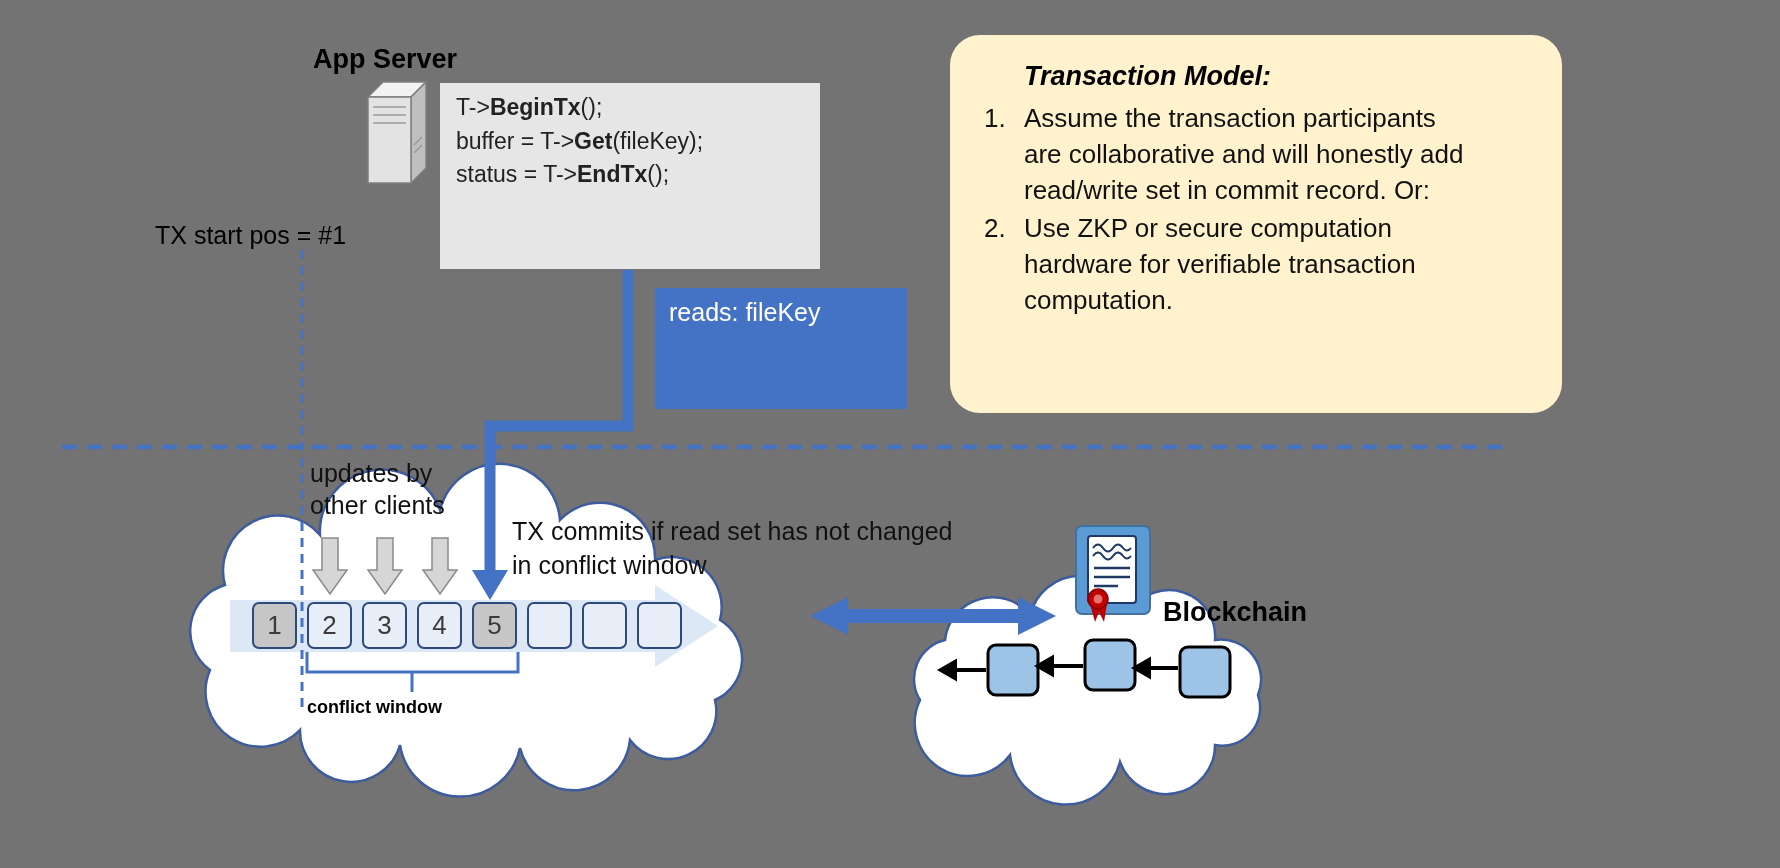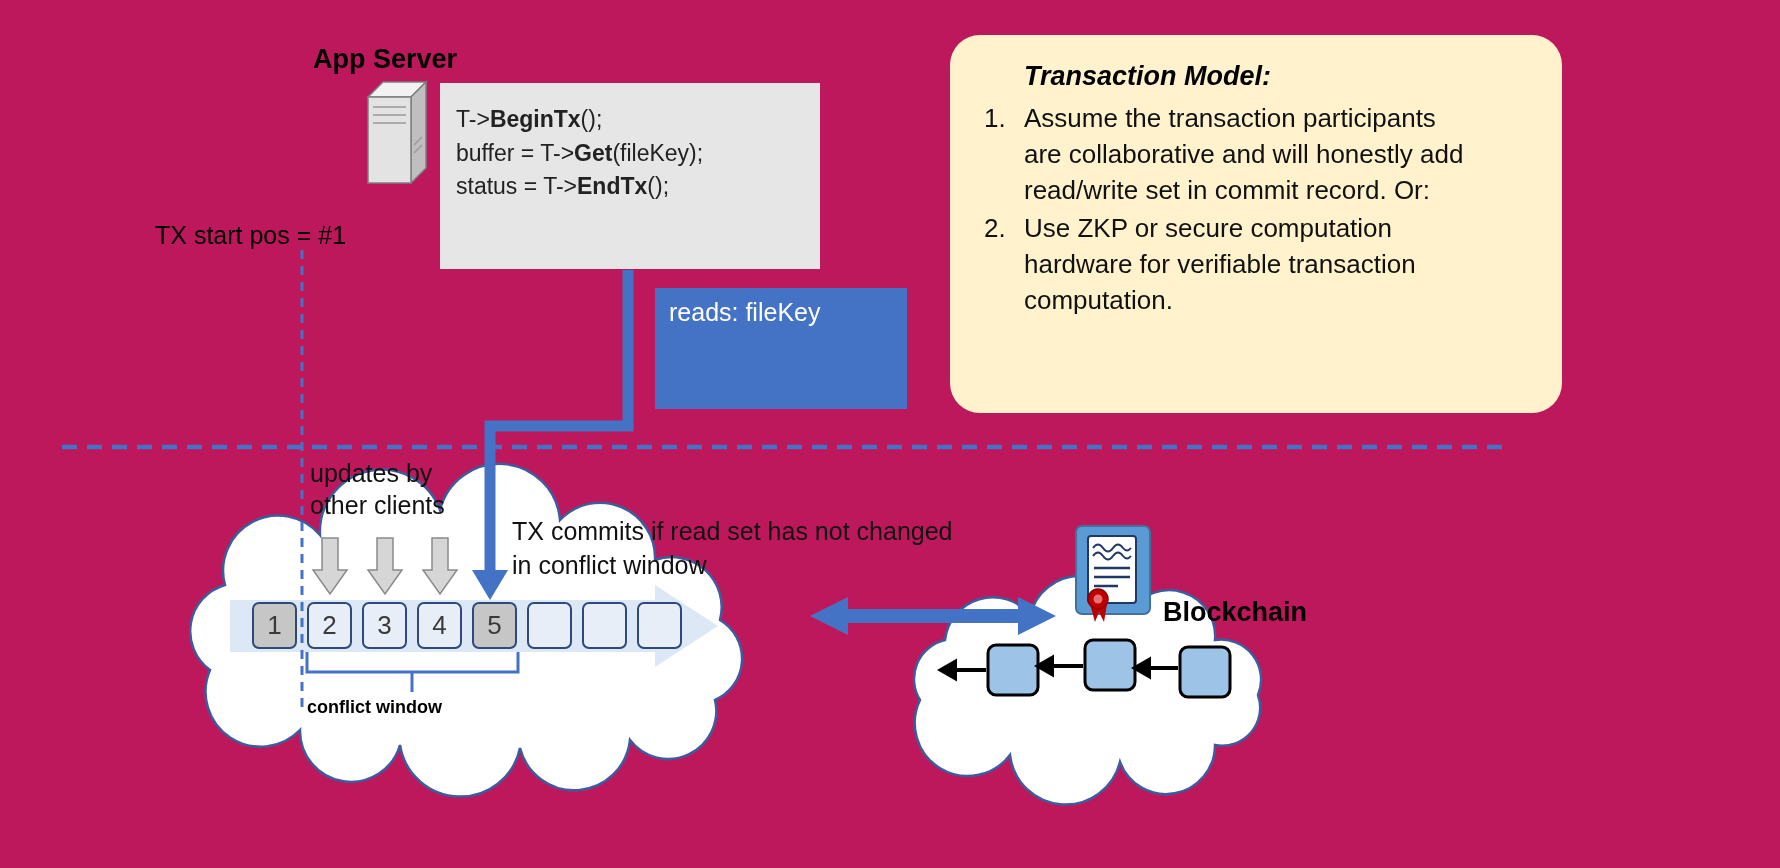--- a/index.html
+++ b/index.html
@@ -1,26 +1,26 @@
 <!DOCTYPE html>
 <html><head>
 <meta charset="utf-8">
 <style>
   * { margin:0; padding:0; box-sizing:border-box; }
   html,body { background:#ffffff; }
   body { font-family:"Liberation Sans", sans-serif; color:#1a1a1a; }
-  .canvas { position:relative; width:1780px; height:868px; background:#be185d; overflow:hidden; }
+  .canvas { position:relative; width:1780px; height:868px; background:#737373; overflow:hidden; }
   .abs { position:absolute; }
   svg.bg { position:absolute; left:0; top:0; }
 
   .app-server-title { left:313px; top:44px; font-size:27px; font-weight:bold; color:#000; }
 
   .code-block {
     left:440px; top:83px; width:380px; height:186px;
-    background:#E7E6E6; padding:20px 16px; font-size:23px; line-height:33.5px; color:#222;
+    background:#E7E6E6; padding:8px 16px; font-size:23px; line-height:33.5px; color:#222;
   }
   .code-line b { font-weight:bold; }
 
   .tx-start-label { left:155px; top:221px; font-size:25px; color:#000; }
 
   .commit-record {
     left:655px; top:288px; width:252px; height:121px;
     background:#4472C4; color:#ffffff; padding:6px 14px;
     font-size:25px; line-height:36px;
   }

